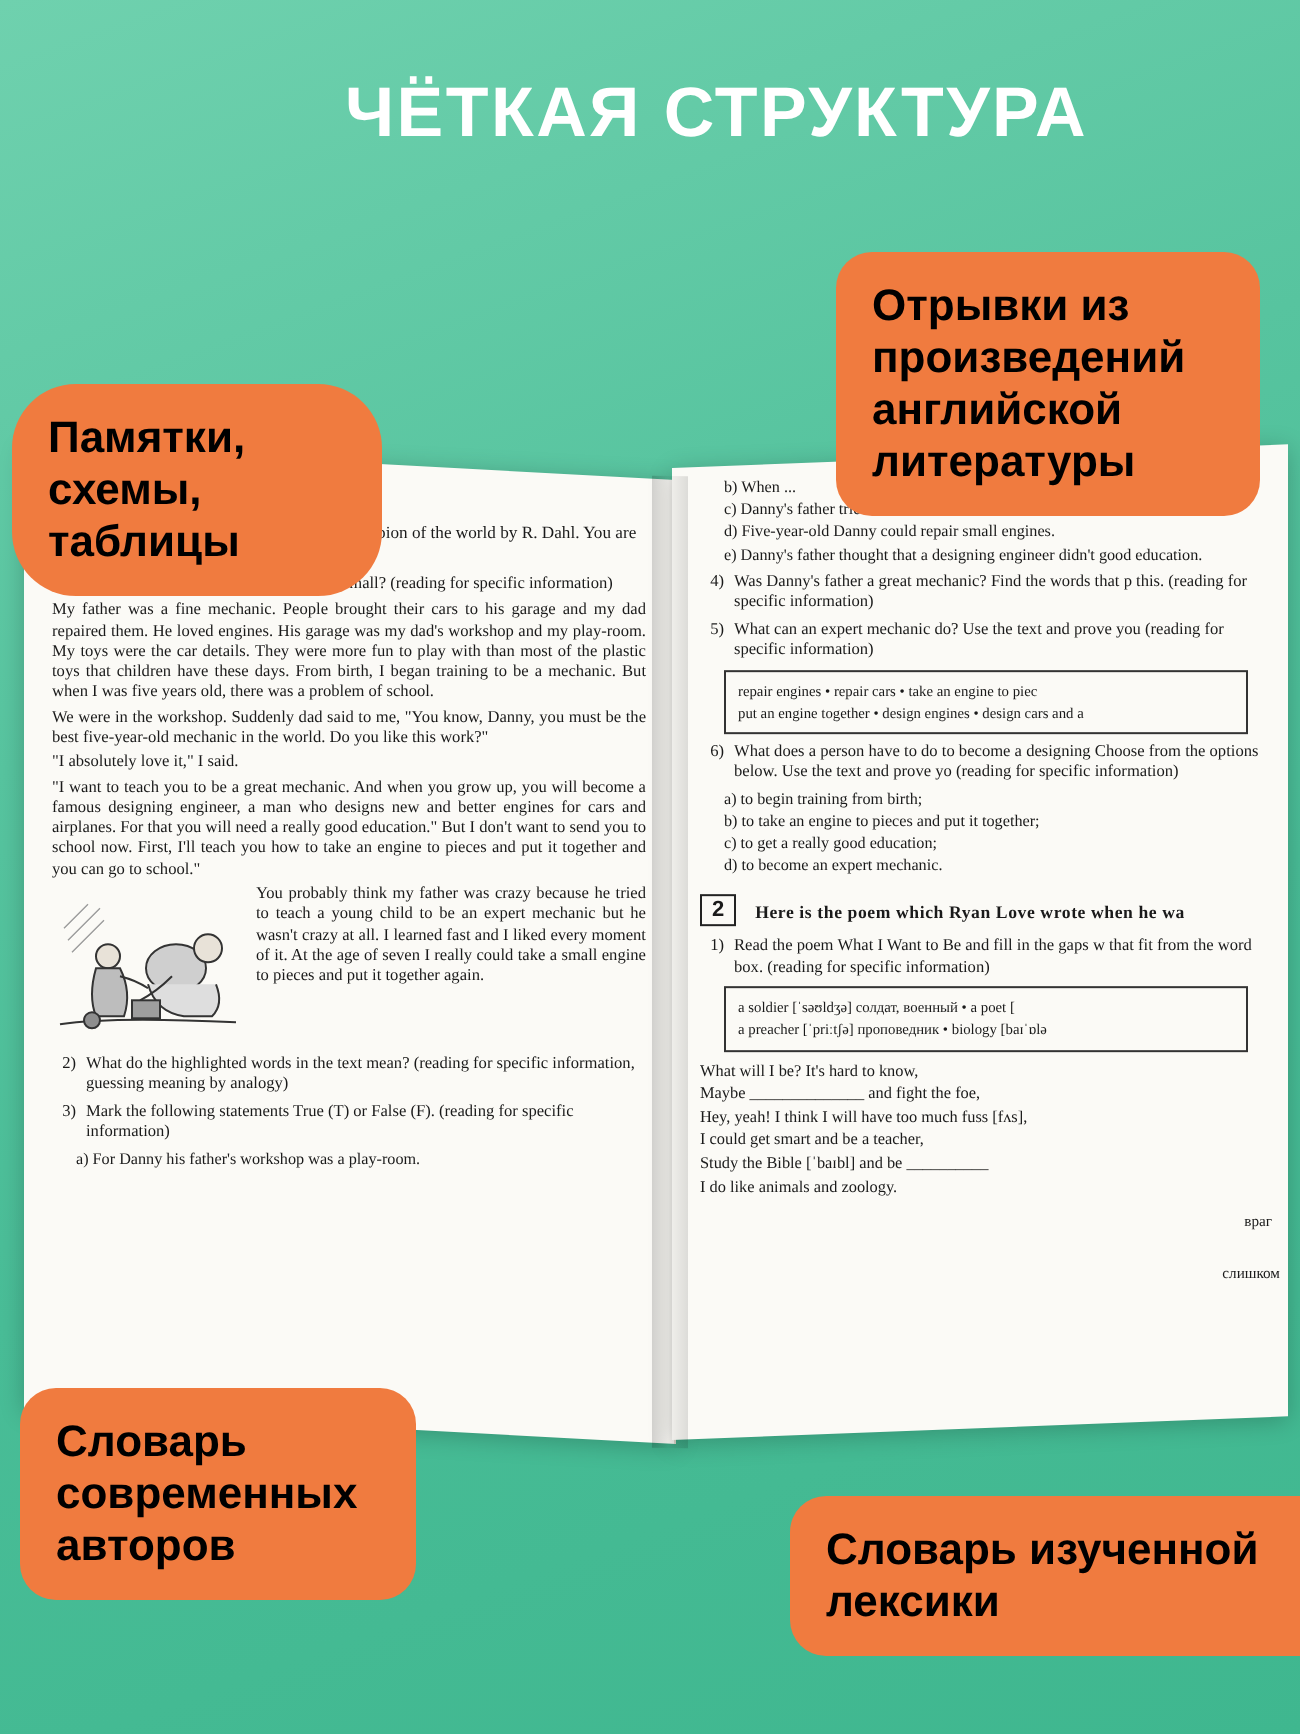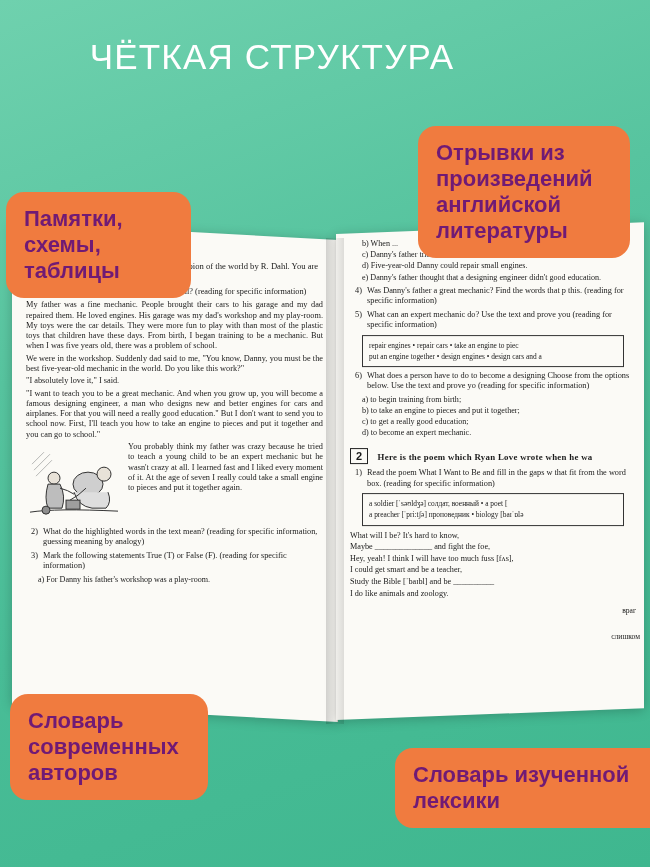--- a/index.html
+++ b/index.html
@@ -19,51 +19,51 @@
     height: 867px;
     background: linear-gradient(160deg, #6fd1ae 0%, #57c49f 35%, #49bd97 60%, #3fb78f 100%);
     overflow: hidden;
   }
   
   .heading {
     position: absolute;
     top: 38px;
     left: 0;
     width: 544px;
-    text-align: center;
+    text-align: right;
     color: #ffffff;
     font-size: 35px;
-    font-weight: normal;
+    font-weight: bold;
     letter-spacing: 1.2px;
     line-height: 1.1;
   }
   
   .callout {
     position: absolute;
     background: #f07b3f;
-    color: #701a75;
+    color: #000000;
     font-weight: bold;
     border-radius: 16px;
     padding: 14px 18px;
     line-height: 1.18;
     box-sizing: border-box;
   }
   #callout-excerpts {
     top: 126px;
     left: 418px;
     width: 212px;
     font-size: 22px;
     border-radius: 18px;
   }
   #callout-memos {
     top: 192px;
     left: 6px;
     width: 185px;
     font-size: 22px;
-    border-radius: 18px;
+    border-radius: 32px;
   }
   #callout-modern {
     top: 694px;
     left: 10px;
     width: 198px;
     font-size: 22px;
     border-radius: 18px;
   }
   #callout-vocab {
     top: 748px;

